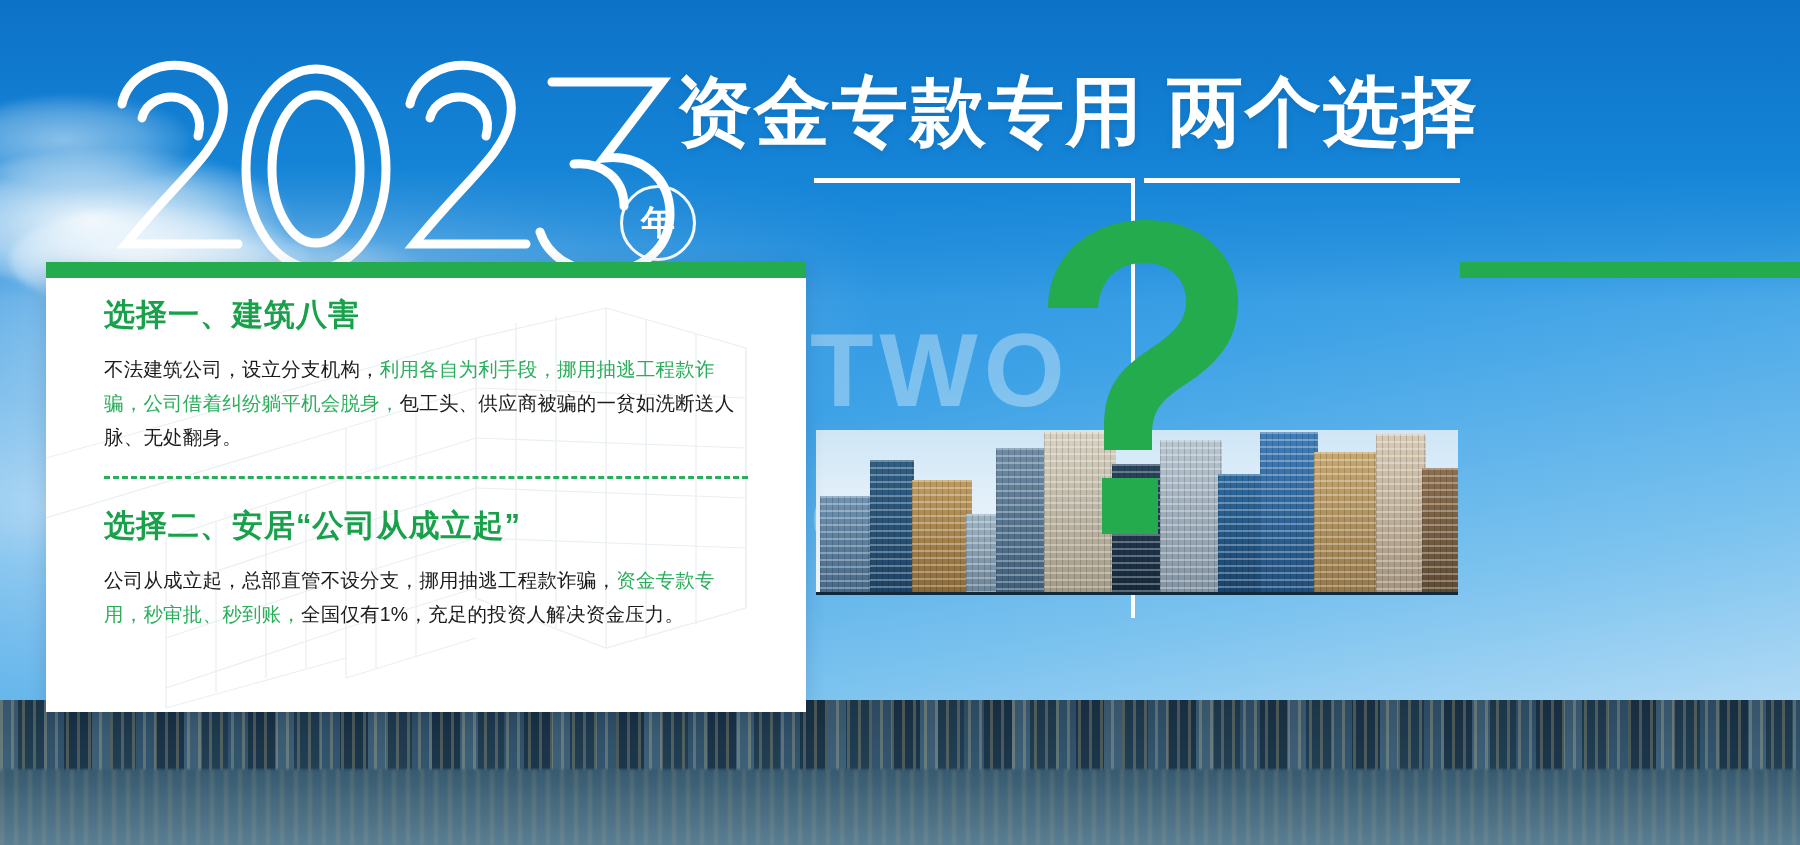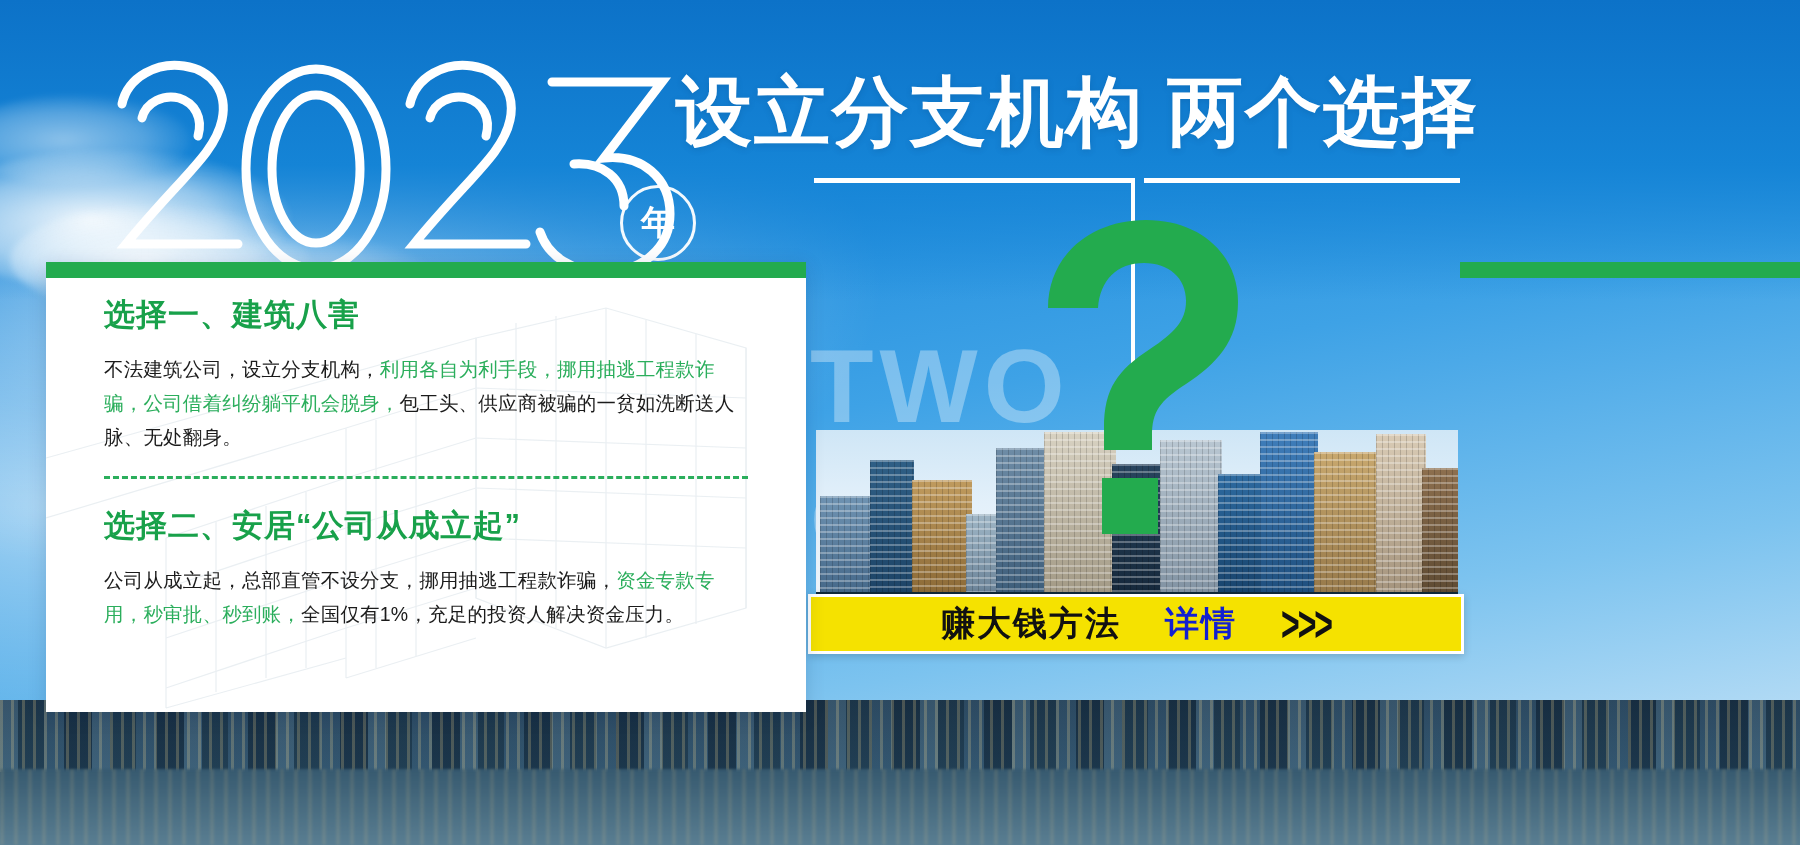--- a/index.html
+++ b/index.html
@@ -134,21 +134,21 @@
   
   .wm {
     position: absolute;
     color: rgba(255,255,255,0.34);
     font-weight: 700;
     letter-spacing: 6px;
     line-height: 1;
     pointer-events: none;
     user-select: none;
   }
-  .wm-two { left: 810px; top: 318px; font-size: 104px; margin-top: 16px; }
+  .wm-two { left: 810px; top: 318px; font-size: 104px; }
   .wm-choices { left: 810px; top: 468px; font-size: 104px; }
 
   
   .photo-panel {
     position: absolute;
     left: 816px; top: 430px;
     width: 642px; height: 165px;
     overflow: hidden;
     border-bottom: 3px solid #102a3c;
   }
@@ -298,21 +298,21 @@
         <path d="M306 52c6-28 36-42 62-38 28 4 44 26 38 54-7 34-42 58-96 124h112"></path>
         <path d="M326 66c4-16 22-24 37-20 16 5 24 20 19 38"></path>
 
         <path d="M448 30h110l-58 76c38-4 66 20 66 56 0 34-28 58-66 58-32 0-56-16-64-40"></path>
         <path d="M470 112c28-2 50 14 50 42"></path>
       </g>
     </svg>
   </div>
   <div class="year-suffix">年</div>
 
-  <div class="headline">设立分支机构 两个选择</div>
+  <div class="headline">资金专款专用 两个选择</div>
   <div class="rule-left"></div>
   <div class="rule-right"></div>
   <div class="rule-vert"></div>
   <div class="green-accent-right"></div>
 
   <div class="wm wm-two">TWO</div>
   <div class="wm wm-choices">CHOICES</div>
 
   <div class="photo-panel">
     <div class="photo-sky"></div>
@@ -331,27 +331,20 @@
     <div class="bldg b13"></div>
   </div>
 
   <div class="qmark">
     <svg viewBox="0 0 240 340" xmlns="http://www.w3.org/2000/svg">
       <path d="M28 96C28 44 70 8 126 8c54 0 92 34 92 82 0 40-22 62-52 82-26 17-34 27-34 52v14H84v-22c0-40 14-58 46-79 24-16 36-28 36-48 0-23-17-38-42-38-27 0-44 17-46 45z" fill="#23ab4e"></path>
       <rect x="82" y="266" width="56" height="56" fill="#23ab4e"></rect>
     </svg>
   </div>
 
-  <div class="cta">
-    <span class="cta-label">赚大钱方法</span>
-    <span class="cta-detail">详情</span>
-    <span class="cta-chev">
-        <span>&gt;&gt;&gt;</span>
-      </span>
-  </div>
 
   <div class="bottom-strip">
     <div class="strip-city"></div>
     <div class="strip-refl"></div>
   </div>
 
   <div class="card">
     <div class="card-topbar"></div>
 
     <div class="card-blueprint">

